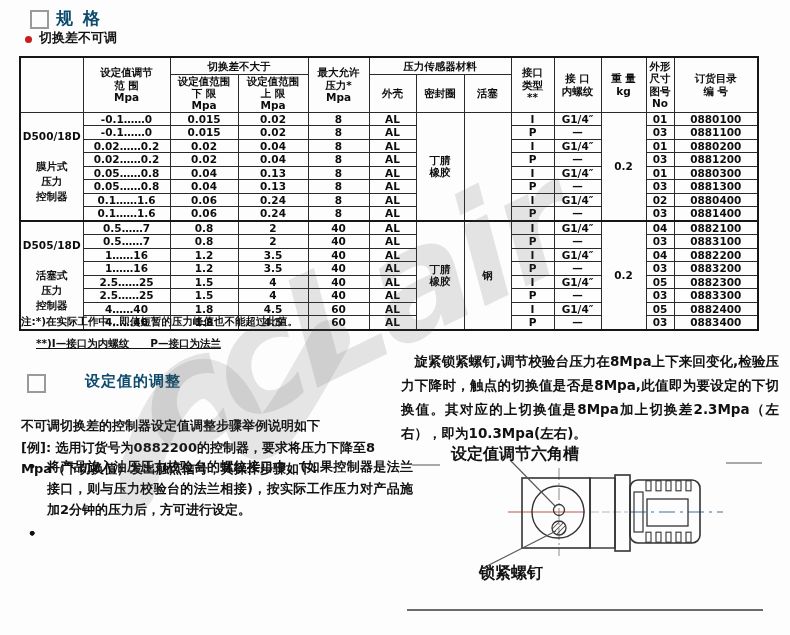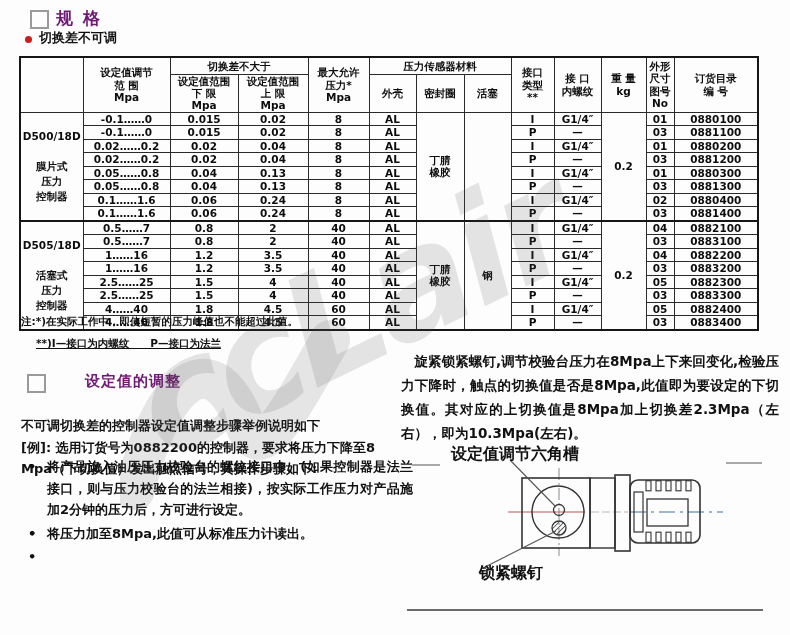--- a/index.html
+++ b/index.html
@@ -1,21 +1,21 @@
 <!DOCTYPE html>
 <html><head>
 <meta charset="utf-8">
 <style>
   html,body{margin:0;padding:0;}
   body{width:790px;height:635px;position:relative;overflow:hidden;background:#fdfdfd;
        font-family:"DejaVu Sans","Liberation Sans",sans-serif;color:#111;}
   .abs{position:absolute;}
   
   .hd-box{width:15px;height:15px;border:2px solid #9a9a9a;background:transparent;}
-  .hd-text{font-weight:bold;color:#701a75;}
+  .hd-text{font-weight:bold;color:#0c4a6e;}
   .t1{font-size:17px;letter-spacing:2px;}
   .t2{font-size:15px;letter-spacing:1px;margin-left:32px;}
   .red-dot{width:7px;height:7px;border-radius:50%;background:#cc1d1d;}
   .bullet-note{font-size:13px;font-weight:bold;}
   
   table.spec{border-collapse:collapse;table-layout:fixed;border:2px solid #161616;}
   table.spec th,table.spec td{border:1px solid #2a2a2a;padding:0;text-align:center;
       white-space:pre-line;font-weight:bold;color:#0d0d0d;overflow:hidden;}
   table.spec th{font-size:10.5px;line-height:1.18;vertical-align:middle;}
   table.spec td{font-size:10.5px;line-height:12px;height:12.5px;vertical-align:middle;}
@@ -303,21 +303,21 @@
 
 <div class="abs hd-box" style="left:27px;top:374px;"></div>
 <div class="abs hd-text t2" style="left:53px;top:372px;">设定值的调整</div>
 
 <div class="abs para" style="left:21px;top:391px;width:398px;">不可调切换差的控制器设定值调整步骤举例说明如下
 [例]: 选用订货号为0882200的控制器，要求将压力下降至8
 Mpa（下切换值）发出触点信号，其操作步骤如下:</div>
 <div class="abs blist" style="left:21px;top:456px;width:392px;">
   <div class="li"><span class="mk">•</span><span>将产品旋入油压压力校验台的螺纹接口中。(如果控制器是法兰接口，则与压力校验台的法兰相接)，按实际工作压力对产品施加2分钟的压力后，方可进行设定。</span></div>
   <div class="li"><span class="mk">•</span></div>
-  <div class="li"><span class="mk">•</span><span>将压力加至8Mpa,此值可从标准压力计读出。</span></div>
+  <div class="li"><span class="mk">•</span></div>
   <div class="li"><span class="mk">•</span></div>
 </div>
 
 <div class="abs rpara" style="left:401px;top:349px;width:378px;">旋紧锁紧螺钉,调节校验台压力在8Mpa上下来回变化,检验压力下降时，触点的切换值是否是8Mpa,此值即为要设定的下切换值。其对应的上切换值是8Mpa加上切换差2.3Mpa（左右），即为10.3Mpa(左右)。</div>
 
 <svg class="abs" style="left:395px;top:438px;" width="390" height="185" viewBox="0 0 390 185">
 
   <line x1="17" y1="27" x2="45" y2="27" stroke="#a9a9a9" stroke-width="2"></line>
   <line x1="331" y1="25" x2="367" y2="25" stroke="#a9a9a9" stroke-width="2"></line>
 

